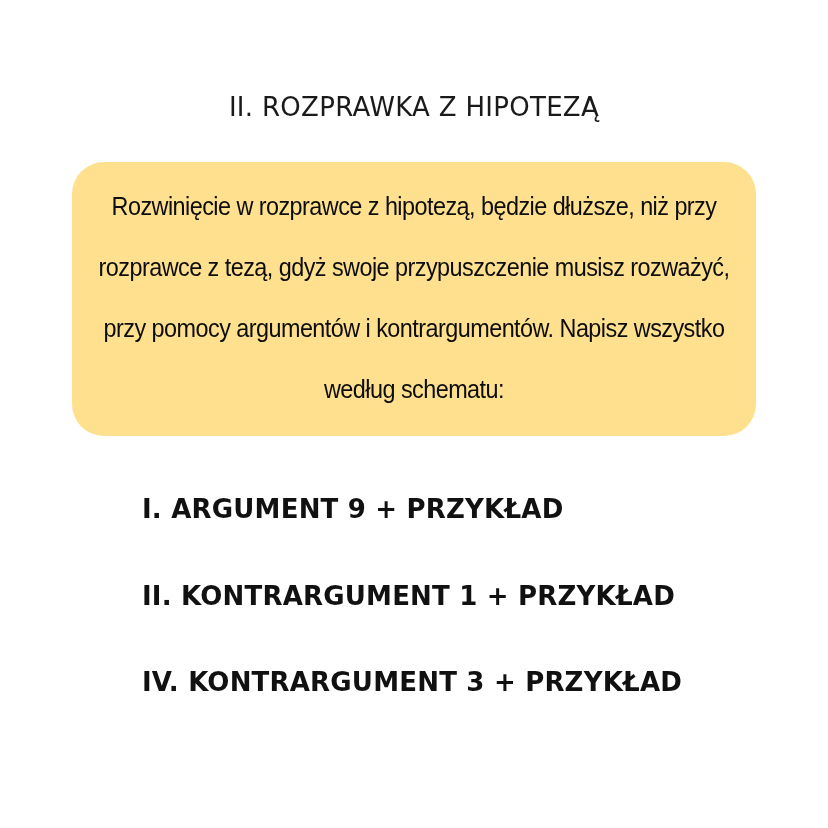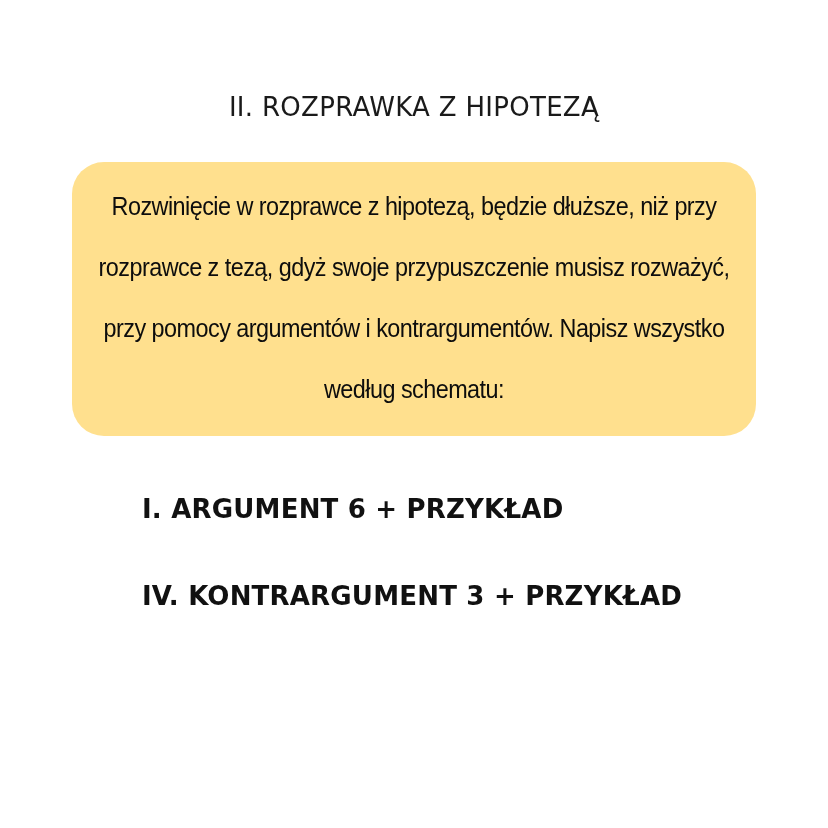--- a/index.html
+++ b/index.html
@@ -76,15 +76,16 @@
 </head>
 <body>
 
 <h1 class="title">II. ROZPRAWKA Z HIPOTEZĄ</h1>
 
 <div class="note-box">
   <p class="note-text">Rozwinięcie w rozprawce z hipotezą, będzie dłuższe, niż przy rozprawce z tezą, gdyż swoje przypuszczenie musisz rozważyć, przy pomocy argumentów i kontrargumentów. Napisz wszystko według schematu:</p>
 </div>
 
 <ul class="steps">
-  <li class="step">I. ARGUMENT 6 + PRZYKŁAD</li>
+  <li class="step">I. ARGUMENT 9 + PRZYKŁAD</li>
+  <li class="step">II. KONTRARGUMENT 1 + PRZYKŁAD</li>
   <li class="step">IV. KONTRARGUMENT 3 + PRZYKŁAD</li>
 </ul>
 
 </body></html>

